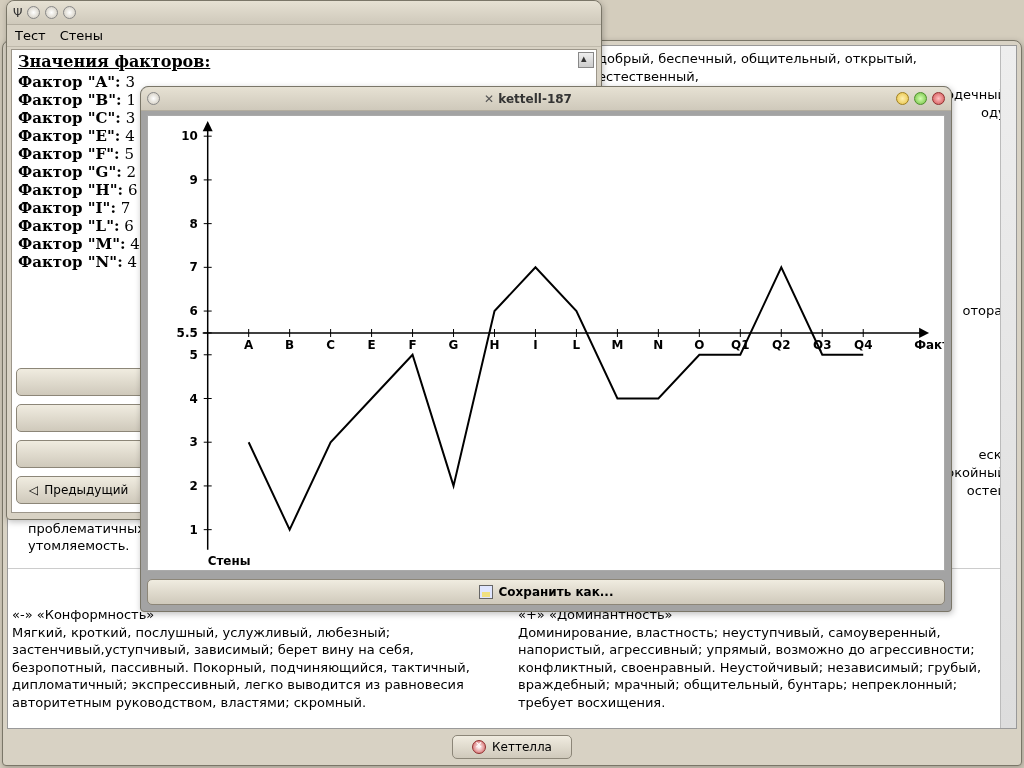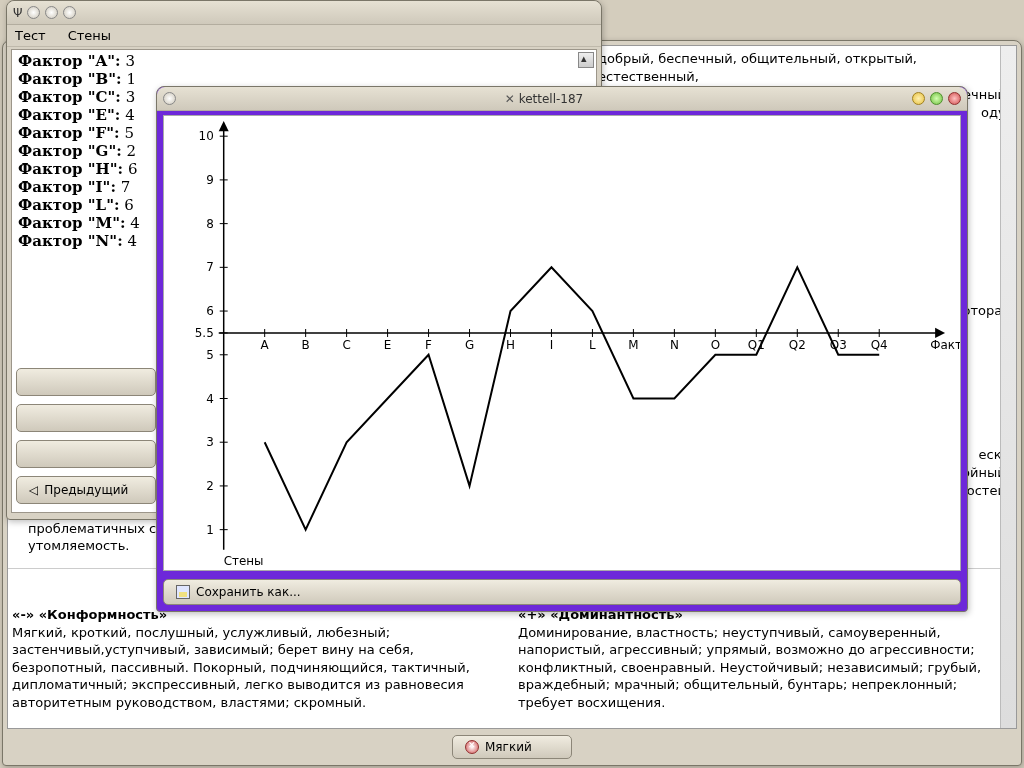--- a/index.html
+++ b/index.html
@@ -37,41 +37,41 @@
     width:13px; height:13px; border-radius:50%;
     border:1px solid #888;
     background: radial-gradient(#fff,#ccc6b8);
   }
   .tb-green { background: radial-gradient(#d4ffb0,#6fbf3f); border-color:#4f8f2f;}
   .tb-yellow{ background: radial-gradient(#fff0b0,#e6c040); border-color:#a08020;}
   .tb-red   { background: radial-gradient(#ffc0c0,#d05050); border-color:#903030;}
   .menubar {
     height: 22px;
     display:flex; align-items:center;
-    padding: 0 8px; gap:22px;
+    padding: 0 8px; gap:14px;
     font-size: 13px;
     background:#d8d2c4;
     border-bottom:1px solid #bfb9ab;
   }
   .menubar span { cursor:default; }
 
   
   #win-back { left:2px; top:40px; right:2px; bottom:2px; background:#d8d2c4;}
   #back-body { position:absolute; inset:4px 4px 36px 4px; background:#fff; border:1px solid #999; overflow:hidden; font-size:13px; padding:6px 10px; line-height:1.35;}
   #back-body .frag { position:absolute; }
-  .heading { font-weight:bold;}
+  .heading { font-weight:normal;}
   .bottom-bar {
     position:absolute; left:6px; right:6px; bottom:4px; height:26px;
   }
   .silver-btn {
     height:24px;
     border:1px solid #8c8678;
     border-radius:5px;
     background:linear-gradient(#f0ece0,#cfc9bb);
-    display:flex; align-items:center; 
+    display:flex; align-items:center; justify-content:center;
     font-size:12px; gap:6px;
     padding:0 12px;
   }
   .silver-btn .xicon { width:14px;height:14px;border-radius:50%; background:radial-gradient(#fff,#d05050); border:1px solid #903030; position:relative;}
   .silver-btn .xicon::before{content:"✕";font-size:9px;color:#fff;position:absolute;left:2px;top:-1px;}
 
   
   #win-left { left:6px; top:0; width:596px; height:520px; }
   #left-body {
     position:absolute; top:48px; left:4px; right:4px; bottom:6px;
@@ -90,21 +90,21 @@
   #factors div { margin:0; }
   .scroll-up {
     position:absolute; top:2px; right:2px; width:16px;height:16px;
     background:linear-gradient(#eee,#ccc); border:1px solid #888;
   }
   .scroll-up::before{content:"▴"; font-size:11px; position:absolute; left:2px; top:-1px; color:#333;}
   #left-buttons { position:absolute; left:4px; bottom:8px; right:440px; display:flex; flex-direction:column; gap:8px;}
   #left-buttons .silver-btn { height:28px; justify-content:flex-start; }
 
   
-  #win-chart { left:156px; top:86px; width:812px; height:526px; background:#6d28d9;}
+  #win-chart { left:140px; top:86px; width:812px; height:526px; background:#a3a3a3;font-weight:bold;}
   #chart-area {
     position:absolute; left:6px; right:6px; top:28px; bottom:40px;
     background:#fff; border:1px solid #aaa;
   }
   #chart-area svg { width:100%; height:100%; display:block;}
   #save-row { position:absolute; left:6px; right:6px; bottom:6px;}
   .save-icon {
     width:14px;height:14px; display:inline-block; position:relative;
     border:1px solid #666; background:#e0e6ff;
   }
@@ -136,41 +136,42 @@
     </div>
     <div class="frag" style="left:510px; top:560px; width:480px;">
       <span class="heading">«+» «Доминантность»</span><br>
       <span>Доминирование, властность; неуступчивый, самоуверенный, напористый, агрессивный; упрямый, возможно до агрессивности; конфликтный, своенравный. Неустойчивый; независимый; грубый, враждебный; мрачный; общительный, бунтарь; непреклонный; требует восхищения.</span>
     </div>
     <div style="position:absolute; right:0; top:0; bottom:0; width:16px; background:linear-gradient(#eee,#ddd); border-left:1px solid #bbb;"></div>
   </div>
   <div class="bottom-bar">
     <div class="silver-btn" style="margin:0 auto; width:120px;">
       <span class="xicon"></span>
-      <span>Мягкий</span>
+      <span>Кеттелла</span>
     </div>
   </div>
 </div>
 
 <div id="win-left" class="win">
   <div class="titlebar">
     <span style="width:14px;">Ψ</span>
     <div class="tb-btns">
       <div class="tb-btn"></div>
       <div class="tb-btn"></div>
       <div class="tb-btn"></div>
     </div>
   </div>
   <div class="menubar">
     <span>Тест</span>
     <span>Стены</span>
   </div>
   <div id="left-body">
     <div class="scroll-up"></div>
     <div id="factors">
+      <h3>Значения факторов:</h3>
       <div id="factor-rows">
           <div><b>Фактор "A":</b> 3</div>
           <div><b>Фактор "B":</b> 1</div>
           <div><b>Фактор "C":</b> 3</div>
           <div><b>Фактор "E":</b> 4</div>
           <div><b>Фактор "F":</b> 5</div>
           <div><b>Фактор "G":</b> 2</div>
           <div><b>Фактор "H":</b> 6</div>
           <div><b>Фактор "I":</b> 7</div>
           <div><b>Фактор "L":</b> 6</div>

